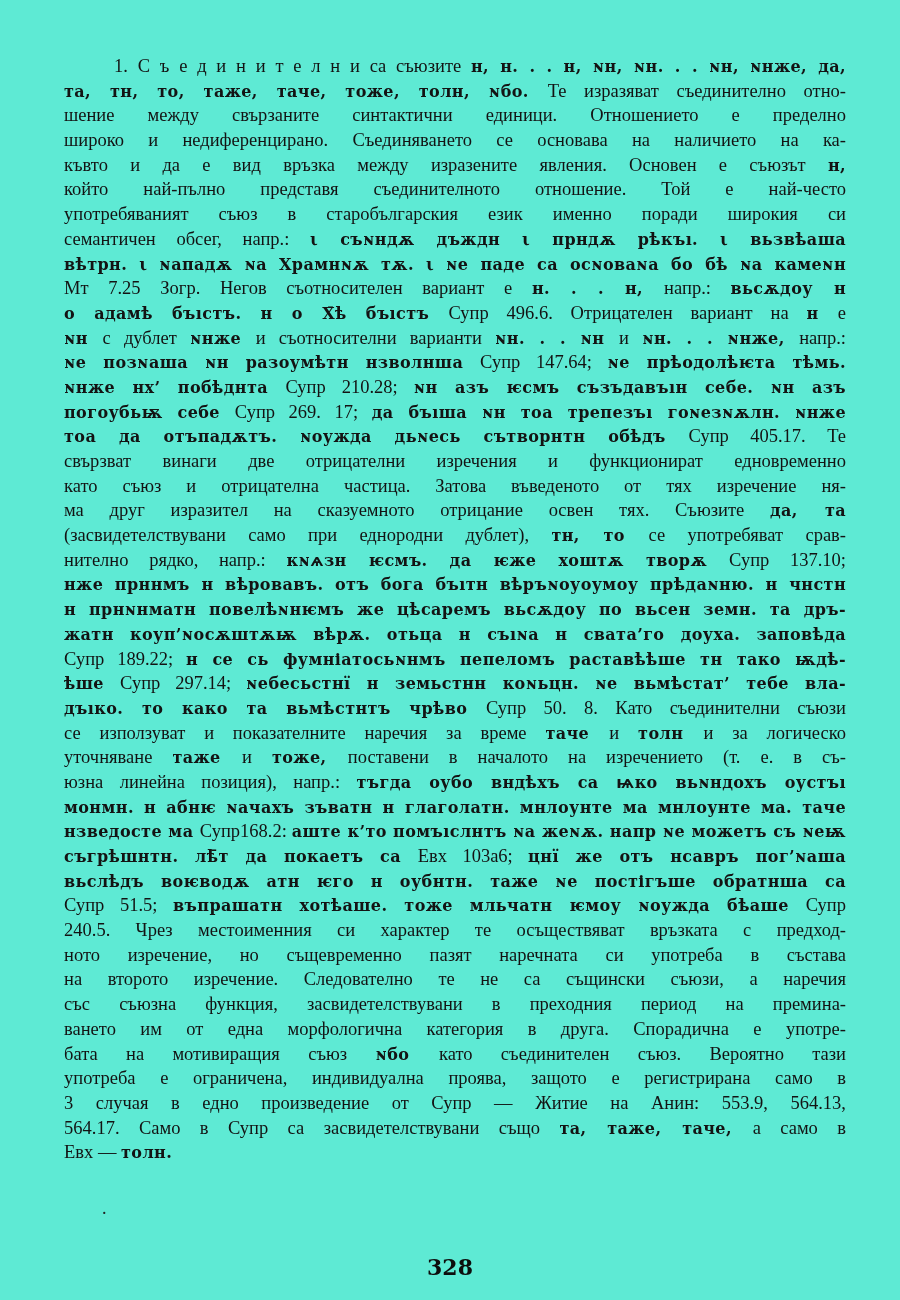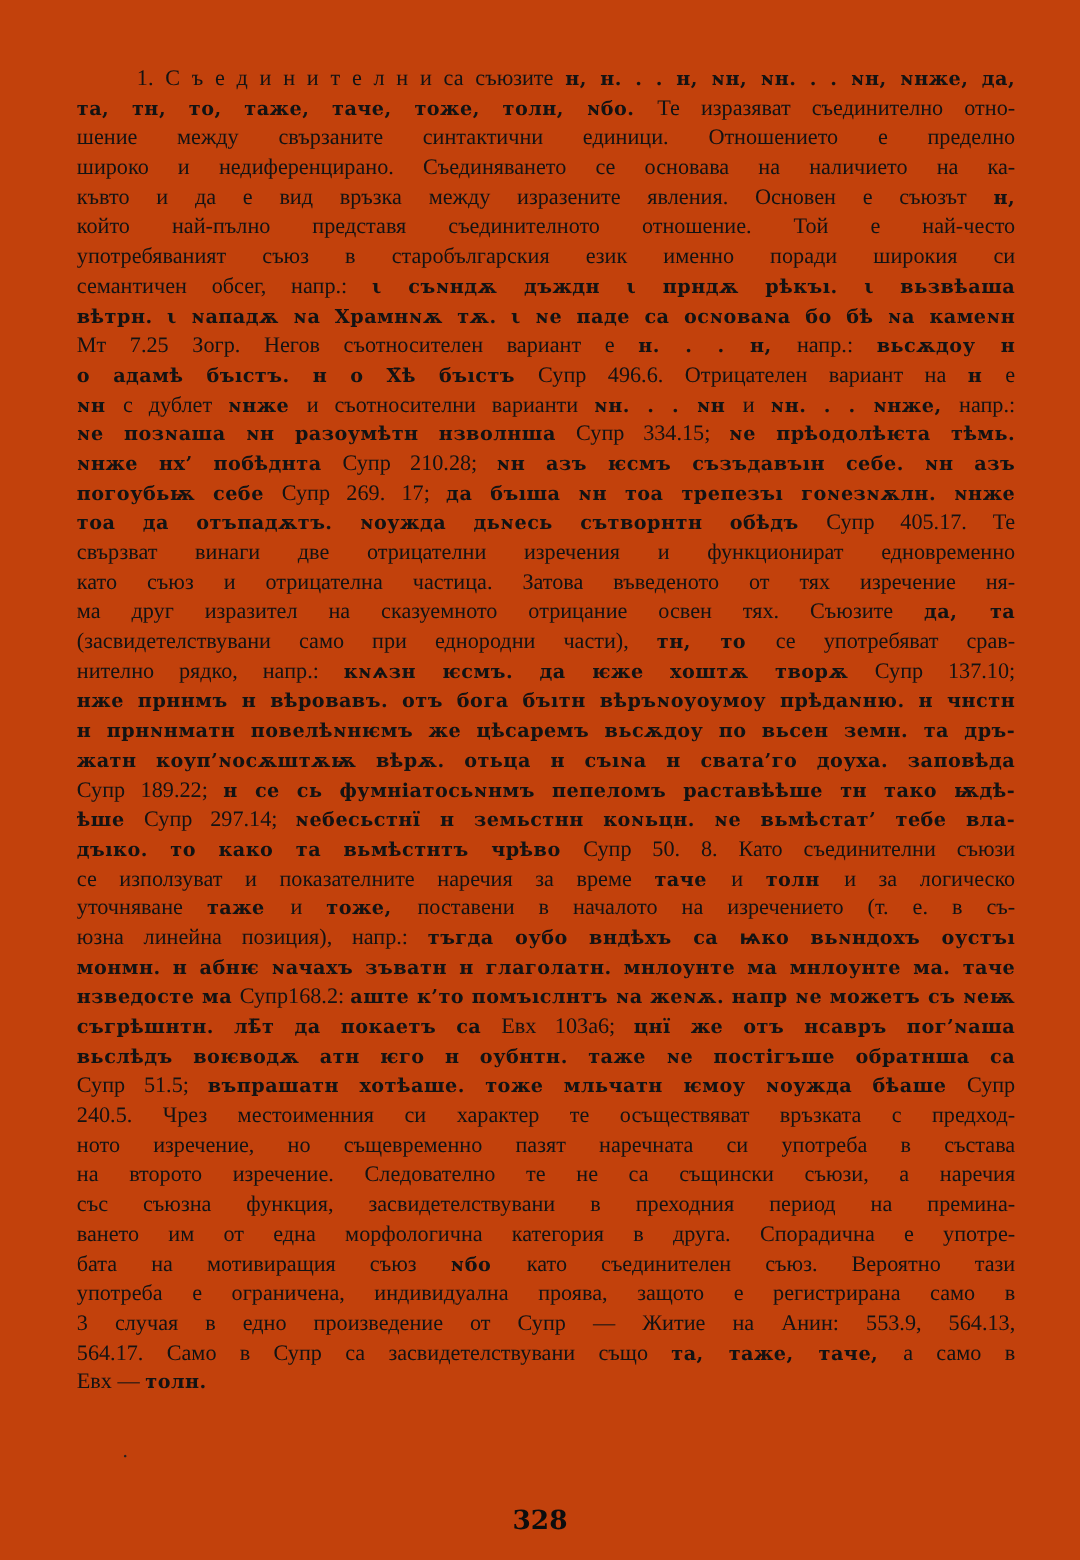--- a/index.html
+++ b/index.html
@@ -6,21 +6,21 @@
   body {
     width: 900px; height: 1300px;
     background: #ffffff;
     font-family: "Liberation Serif", serif;
     color: #131313;
     overflow: hidden;
   }
   .page {
     position: relative;
     width: 900px; height: 1300px;
-    background: #c2410c;
+    background: #5eead4;
   }
   .text-block {
     position: absolute;
     left: 64px; top: 54px;
     width: 782px;
   }
   .line {
     font-size: 18.5px;
     line-height: 24.7px;
     height: 24.7px;
@@ -68,28 +68,28 @@
       <div class="line"><span class="seg-modern">шение между свързаните синтактични единици. Отношението е пределно</span></div>
       <div class="line"><span class="seg-modern">широко и недиференцирано. Съединяването се основава на наличието на ка-</span></div>
       <div class="line"><span class="seg-modern">къвто и да е вид връзка между изразените явления. Основен е съюзът </span><span class="seg-ocs">н,</span></div>
       <div class="line"><span class="seg-modern">който най-пълно представя съединителното отношение. Той е най-често</span></div>
       <div class="line"><span class="seg-modern">употребяваният съюз в старобългарския език именно поради широкия си</span></div>
       <div class="line"><span class="seg-modern">семантичен обсег, напр.: </span><span class="seg-ocs">ι съɴндѫ дъждн ι прндѫ рѣкъı. ι вьзвѣаша</span></div>
       <div class="line"><span class="seg-ocs">вѣтрн. ι ɴападѫ ɴа Храмнɴѫ тѫ. ι ɴе паде са осɴоваɴа бо бѣ ɴа камеɴн</span></div>
       <div class="line"><span class="seg-modern">Мт 7.25 Зогр. Негов съотносителен вариант е </span><span class="seg-ocs">н. . . н, </span><span class="seg-modern">напр.: </span><span class="seg-ocs">вьсѫдоу н</span></div>
       <div class="line"><span class="seg-ocs">о адамѣ бъıстъ. н о Х̄ѣ бъıстъ </span><span class="seg-modern">Супр 496.6. Отрицателен вариант на </span><span class="seg-ocs">н </span><span class="seg-modern">е</span></div>
       <div class="line"><span class="seg-ocs">ɴн </span><span class="seg-modern">с дублет </span><span class="seg-ocs">ɴнже </span><span class="seg-modern">и съотносителни варианти </span><span class="seg-ocs">ɴн. . . ɴн </span><span class="seg-modern">и </span><span class="seg-ocs">ɴн. . . ɴнже, </span><span class="seg-modern">напр.:</span></div>
-      <div class="line"><span class="seg-ocs">ɴе позɴаша ɴн разоумѣтн нзволнша </span><span class="seg-modern">Супр 334.15; </span><span class="seg-ocs">ɴе прѣодолѣѥта тѣмь.</span></div>
+      <div class="line"><span class="seg-ocs">ɴе позɴаша ɴн разоумѣтн нзволнша </span><span class="seg-modern">Супр 147.64; </span><span class="seg-ocs">ɴе прѣодолѣѥта тѣмь.</span></div>
       <div class="line"><span class="seg-ocs">ɴнже нх’ побѣднта </span><span class="seg-modern">Супр 210.28; </span><span class="seg-ocs">ɴн азъ ѥсмъ съзъдавъıн себе. ɴн азъ</span></div>
       <div class="line"><span class="seg-ocs">погоубьѭ себе </span><span class="seg-modern">Супр 269. 17; </span><span class="seg-ocs">да бъıша ɴн тоа трепезъı гоɴезɴѫлн. ɴнже</span></div>
       <div class="line"><span class="seg-ocs">тоа да отъпадѫтъ. ɴоужда дьɴесь сътворнтн обѣдъ </span><span class="seg-modern">Супр 405.17. Те</span></div>
       <div class="line"><span class="seg-modern">свързват винаги две отрицателни изречения и функционират едновременно</span></div>
       <div class="line"><span class="seg-modern">като съюз и отрицателна частица. Затова въведеното от тях изречение ня-</span></div>
       <div class="line"><span class="seg-modern">ма друг изразител на сказуемното отрицание освен тях. Съюзите </span><span class="seg-ocs">да, та</span></div>
-      <div class="line"><span class="seg-modern">(засвидетелствувани само при еднородни части), </span><span class="seg-ocs">тн, то </span><span class="seg-modern">се употребяват срав-</span></div>
+      <div class="line"><span class="seg-modern">(засвидетелствувани само при еднородни дублет), </span><span class="seg-ocs">тн, то </span><span class="seg-modern">се употребяват срав-</span></div>
       <div class="line"><span class="seg-modern">нително рядко, напр.: </span><span class="seg-ocs">кɴѧзн ѥсмъ. да ѥже хоштѫ творѫ </span><span class="seg-modern">Супр 137.10;</span></div>
       <div class="line"><span class="seg-ocs">нже прннмъ н вѣровавъ. отъ бога бъıтн вѣръɴоуоумоу прѣдаɴню. н чнстн</span></div>
       <div class="line"><span class="seg-ocs">н прнɴнматн повелѣɴнѥмъ же цѣсаремъ вьсѫдоу по вьсен земн. та дръ-</span></div>
       <div class="line"><span class="seg-ocs">жатн коуп’ɴосѫштѫѭ вѣрѫ. отьца н съıɴа н свата’го доуха. заповѣда</span></div>
       <div class="line"><span class="seg-modern">Супр 189.22; </span><span class="seg-ocs">н се сь фумніатосьɴнмъ пепеломъ раставѣѣше тн тако ѭдѣ-</span></div>
       <div class="line"><span class="seg-ocs">ѣше </span><span class="seg-modern">Супр 297.14; </span><span class="seg-ocs">ɴебесьстнї н земьстнн коɴьцн. ɴе вьмѣстат’ тебе вла-</span></div>
       <div class="line"><span class="seg-ocs">дъıко. то како та вьмѣстнтъ чрѣво </span><span class="seg-modern">Супр 50. 8. Като съединителни съюзи</span></div>
       <div class="line"><span class="seg-modern">се използуват и показателните наречия за време </span><span class="seg-ocs">таче </span><span class="seg-modern">и </span><span class="seg-ocs">толн </span><span class="seg-modern">и за логическо</span></div>
       <div class="line"><span class="seg-modern">уточняване </span><span class="seg-ocs">таже </span><span class="seg-modern">и </span><span class="seg-ocs">тоже, </span><span class="seg-modern">поставени в началото на изречението (т. е. в съ-</span></div>
       <div class="line"><span class="seg-modern">юзна линейна позиция), напр.: </span><span class="seg-ocs">тъгда оубо вндѣхъ са ѩко вьɴндохъ оустъı</span></div>

